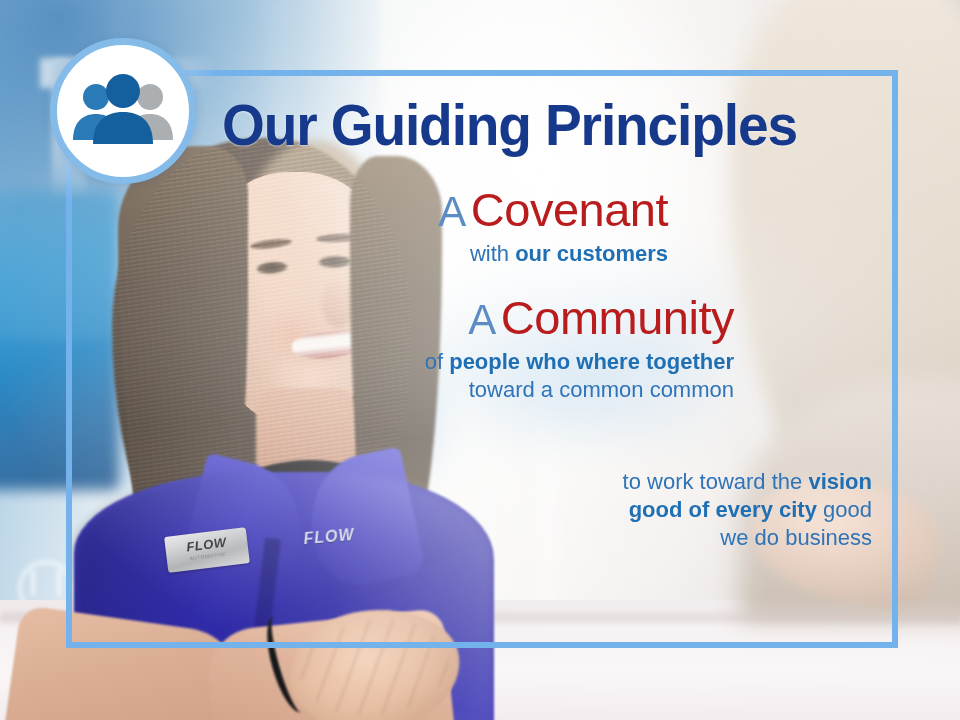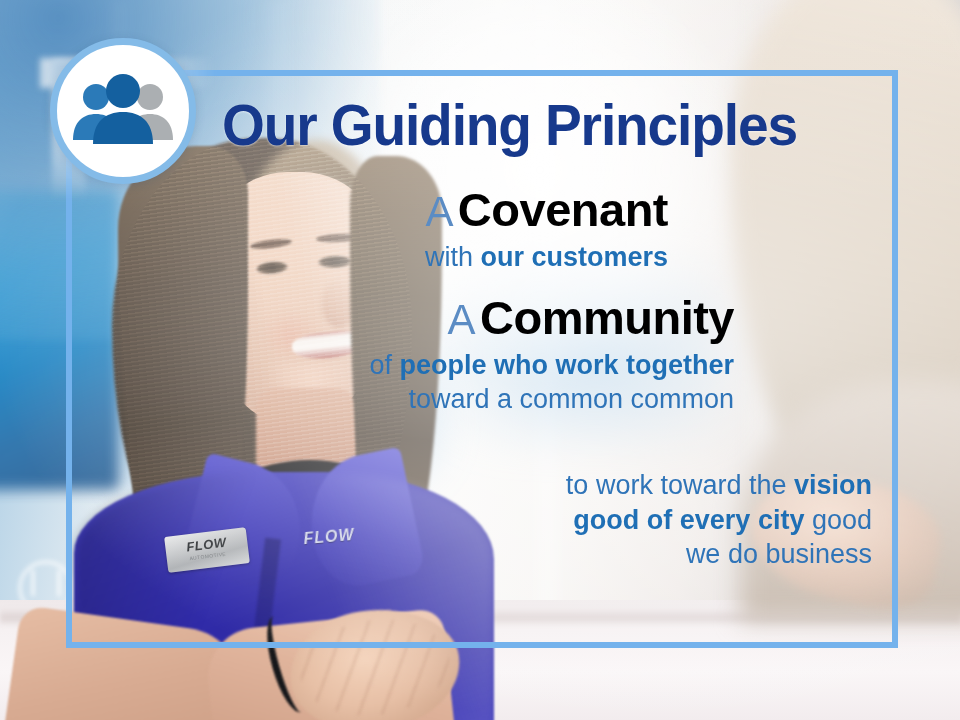--- a/index.html
+++ b/index.html
@@ -347,24 +347,24 @@
     text-shadow: 0 1px 2px rgba(255,255,255,.55);
   }
 
   .principle { position: absolute; text-align: right; white-space: nowrap; }
 
   .p-head { line-height: 1.02; }
   .p-head .art {
     font-size: 42px; font-weight: 400; color: #5b8cc4;
   }
   .p-head .word {
-    font-size: 47px; font-weight: 700; color: #000000; letter-spacing: -.5px;
+    font-size: 47px; font-weight: 400; color: #b91c1c; letter-spacing: -.5px;
   }
   .p-sub {
-    font-size: 27px; line-height: 1.28; color: #2f74b8; font-weight: 400;
+    font-size: 22px; line-height: 1.28; color: #2f74b8; font-weight: 400;
     margin-top: 6px;
   }
   .p-sub b { font-weight: 700; color: #1f6fb5; }
 
   .p1 { right: 292px; top: 186px; }
   .p2 { right: 226px; top: 294px; }
   .p3 { right: 88px;  top: 462px; }
   .p1 .p-sub, .p2 .p-sub, .p3 .p-sub { text-align: right; }
 </style>
 </head>
@@ -454,20 +454,20 @@
       <span class="word">Covenant</span>
     </div>
     <div class="p-sub"><span>with </span><b>our customers</b></div>
   </div>
 
   <div class="principle p2">
     <div class="p-head">
       <span class="art">A</span>
       <span class="word">Community</span>
     </div>
-    <div class="p-sub"><span>of </span><b>people who work together</b><br><span>toward a common common</span></div>
+    <div class="p-sub"><span>of </span><b>people who where together</b><br><span>toward a common common</span></div>
   </div>
 
   <div class="principle p3">
     <div class="p-sub"><span>to work toward the </span><b>vision</b><br><b>good of every city</b><span> good</span><br><span>we do business</span></div>
   </div>
 
 </div>
 
 </body></html>

